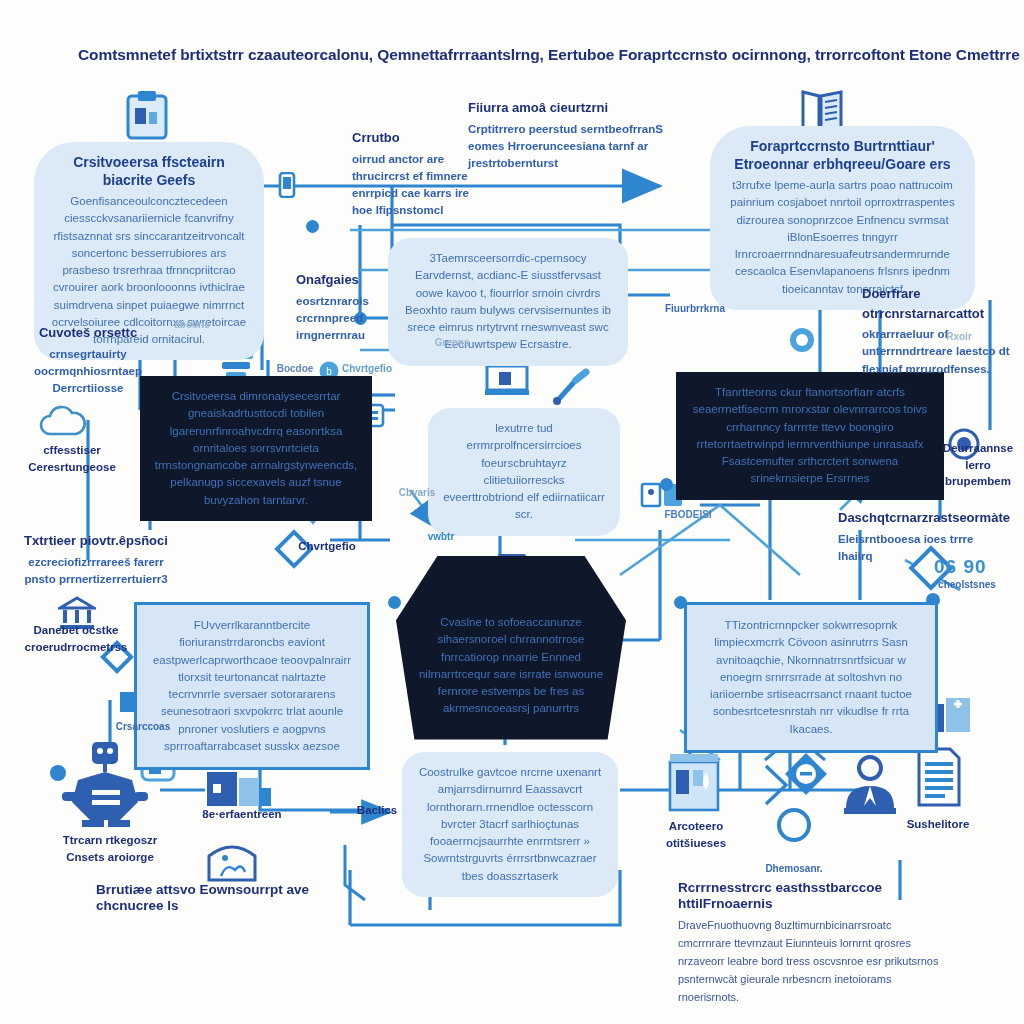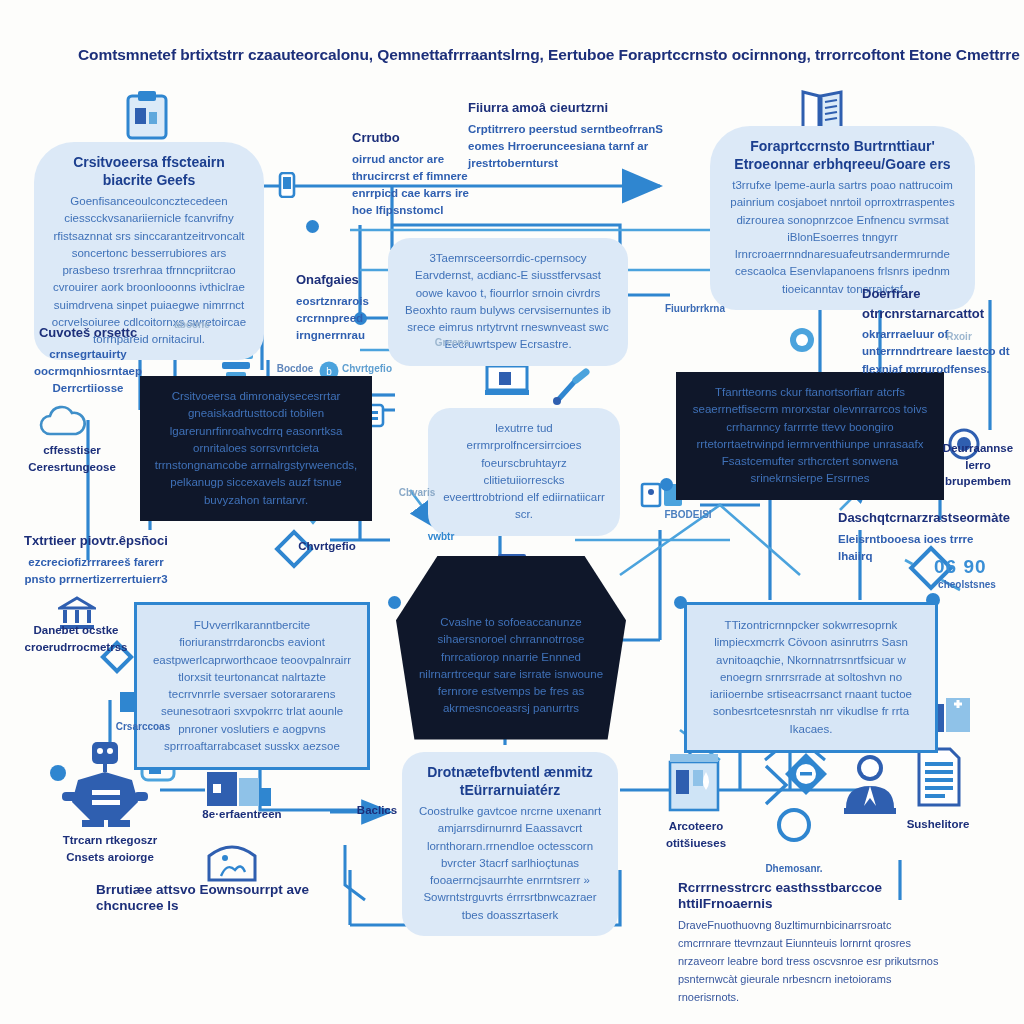--- a/index.html
+++ b/index.html
@@ -532,21 +532,20 @@
 
   <div class="lbl sm" style="left:108px;top:700px;width:70px;color:#1c2f7a;font-size:12px;"></div>
 
   <div class="lbl" style="left:188px;top:806px;width:108px;">8e·erfaentreen</div>
 
   <div class="lbl" style="left:52px;top:832px;width:116px;">Ttrcarn rtkegoszr Cnsets aroiorge</div>
 
   <div class="lbl" style="left:340px;top:802px;width:74px;">Baclics</div>
 
   <div class="card rounded" style="left:402px;top:752px;width:216px;">
-    <h4>Drotnætefbvtentl ænmitz tEürrarnuiatérz</h4>
     <p>Coostrulke gavtcoe nrcrne uxenanrt amjarrsdirnurnrd Eaassavcrt lornthorarn.rrnendloe octesscorn bvrcter 3tacrf sarlhioçtunas fooaerrncjsaurrhte enrrntsrerr » Sowrntstrguvrts érrrsrtbnwcazraer tbes doasszrtaserk</p>
   </div>
 
   <div class="lbl" style="left:650px;top:818px;width:92px;">Arcoteero otitšiueses</div>
 
   <div class="lbl" style="left:888px;top:816px;width:100px;">Sushelitore</div>
 
   <div class="lbl sm" style="left:746px;top:862px;width:96px;">Dhemosanr.</div>
 
   <div class="foot" style="left:96px;top:882px;width:268px;">

